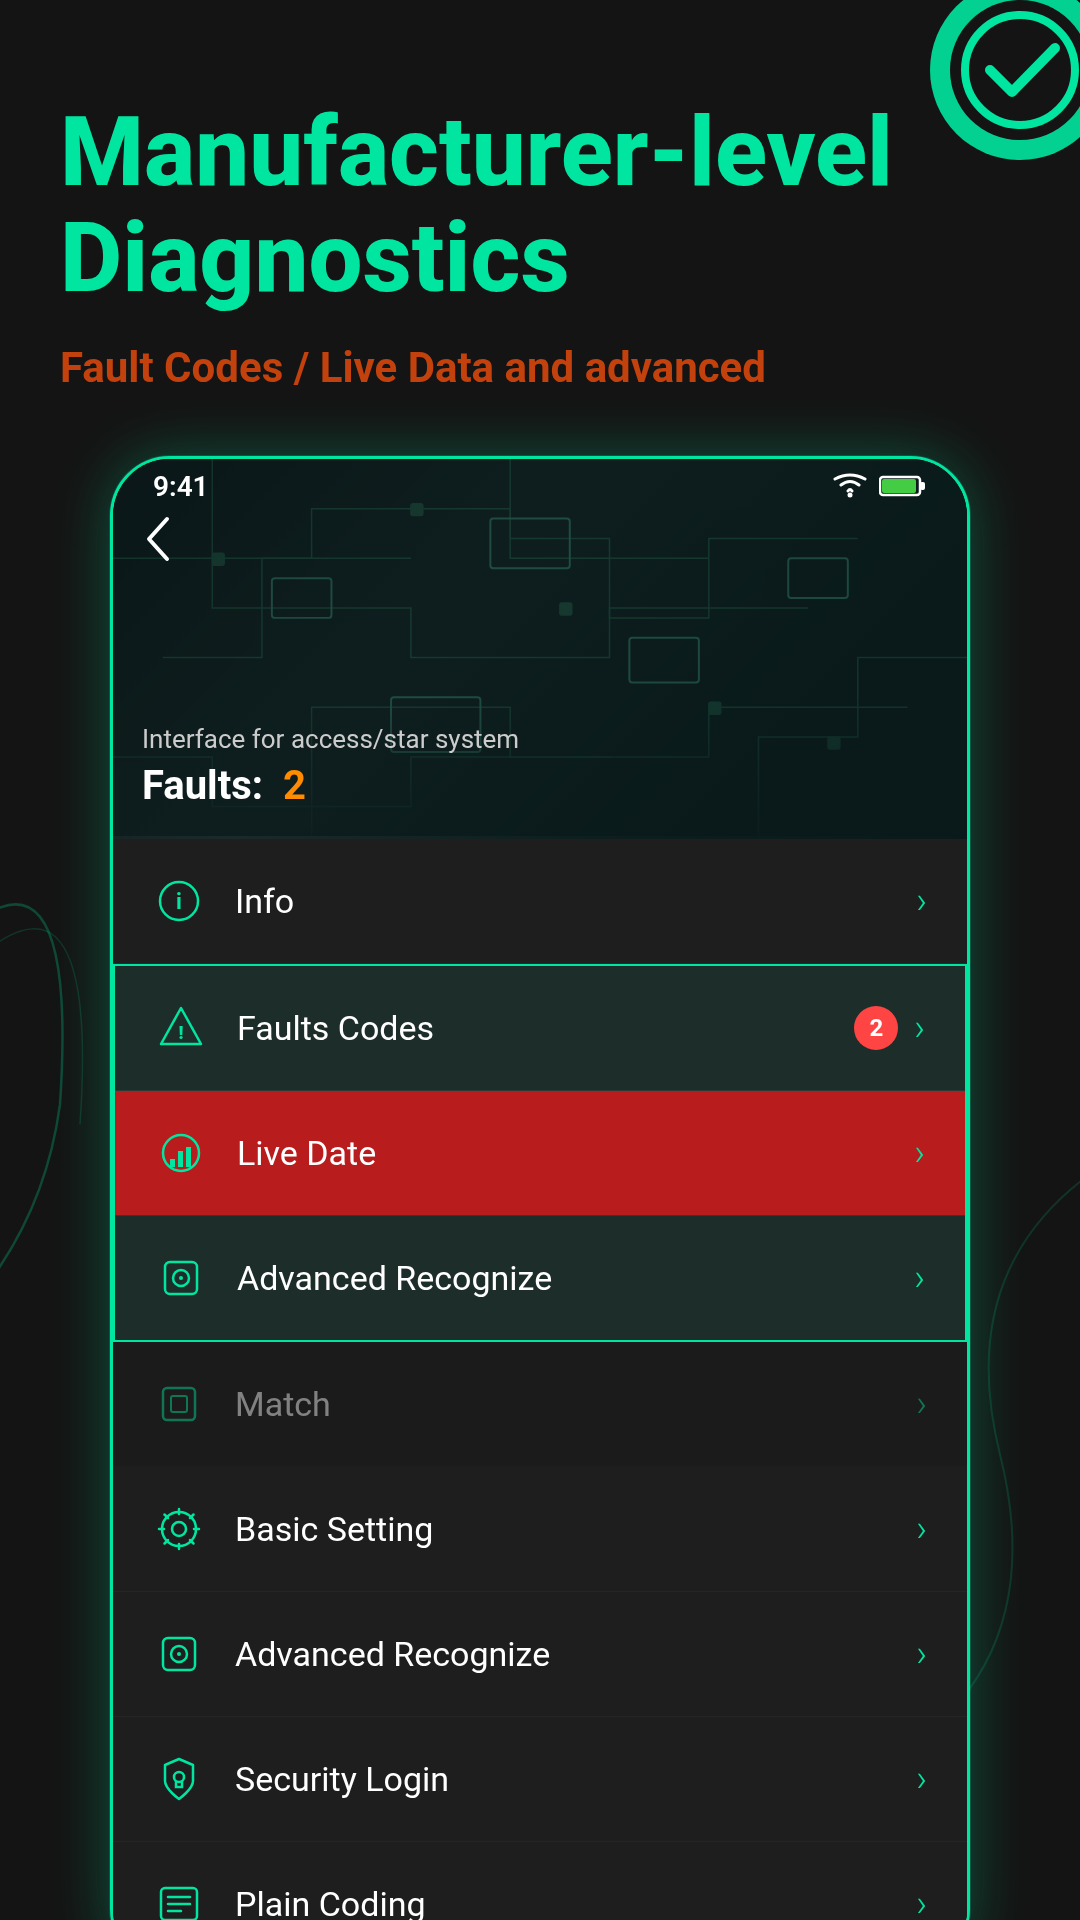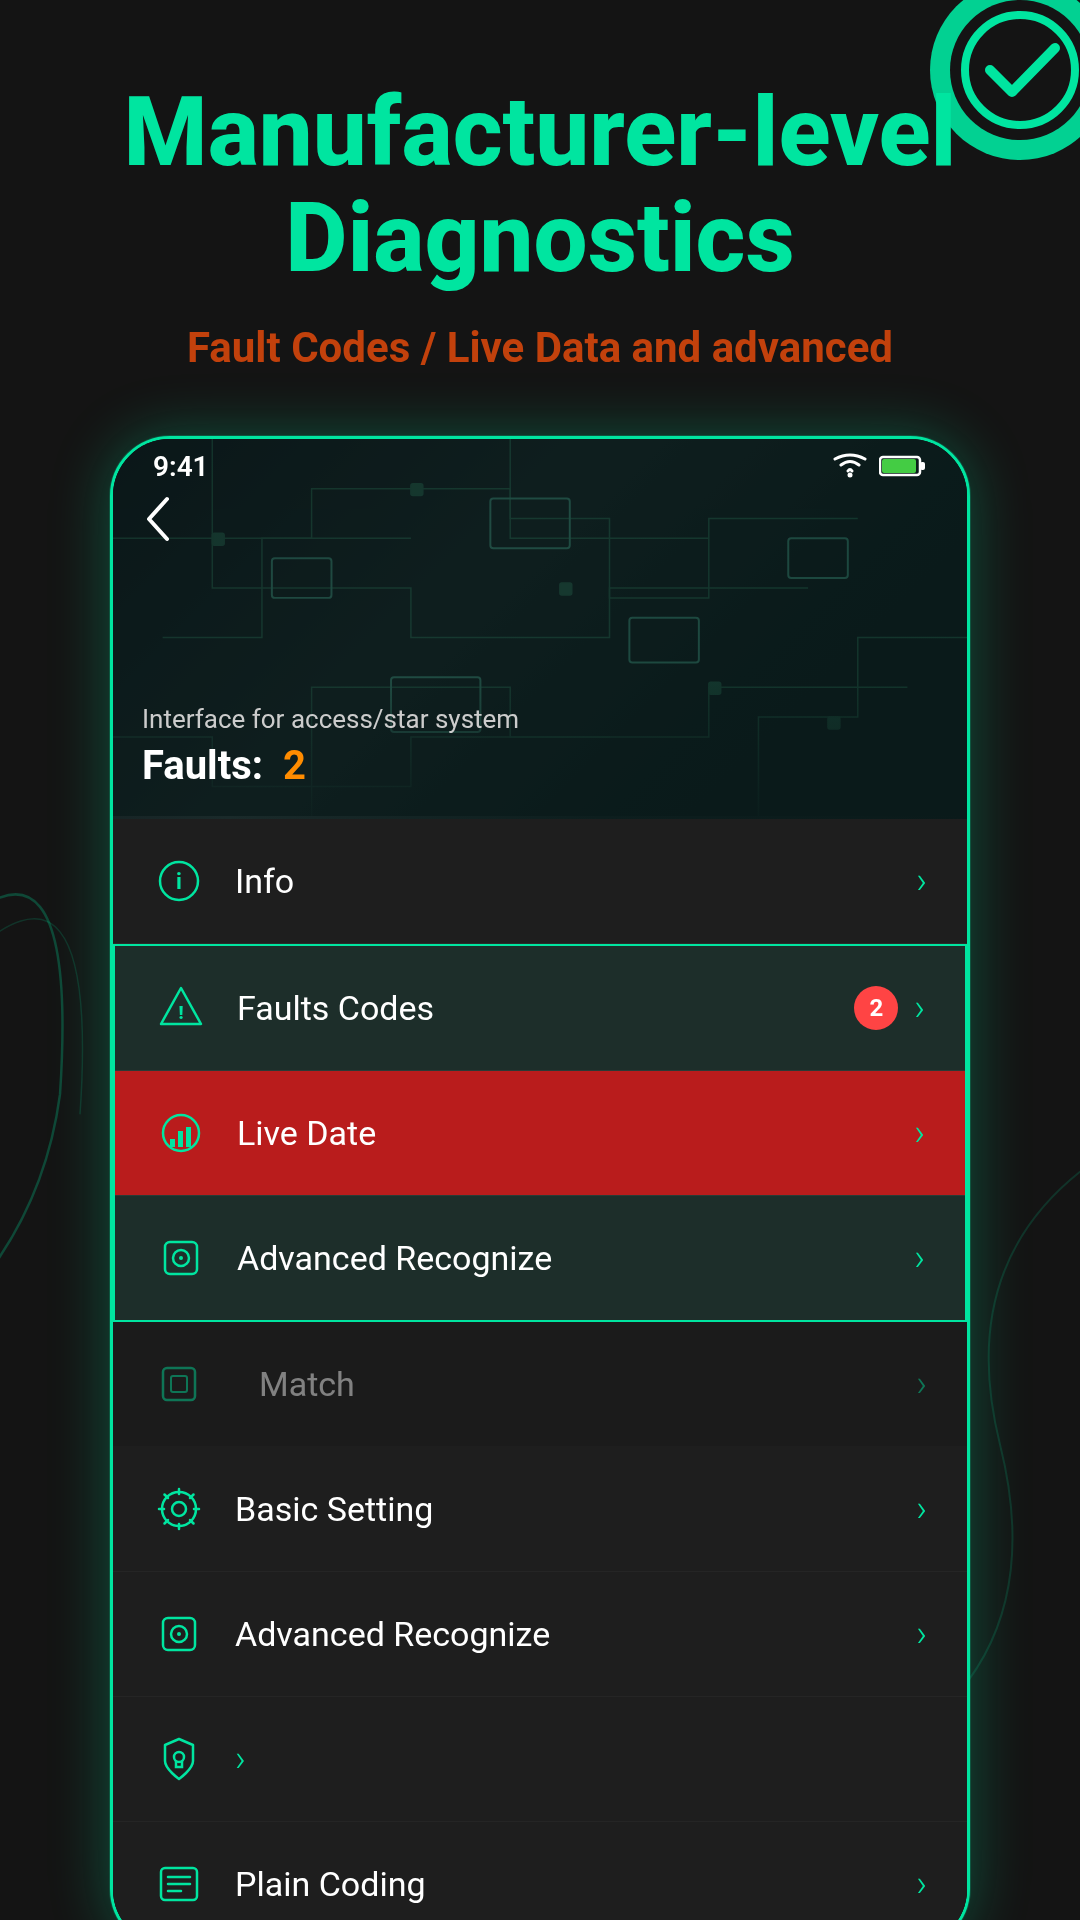--- a/index.html
+++ b/index.html
@@ -34,22 +34,22 @@
     .logo-corner {
       position: absolute;
       top: 0;
       right: 0;
       width: 220px;
       height: 200px;
     }
 
     
     .header-section {
+      margin-top: 20px;
       margin-bottom: 60px;
-      text-align: center;
     }
 
     .main-title {
       font-size: 96px;
       font-weight: 800;
       color: #00e5a0;
       line-height: 1.1;
       margin-bottom: 30px;
     }
 
@@ -195,21 +195,20 @@
 
     
     .info-item {
       background: #1e1e1e;
       border-bottom: 1px solid #2a2a2a;
     }
 
     
     .dimmed-item {
       opacity: 0.5;
-      gap: 24px;
     }
   </style>
 </head>
 <body>
 
 <svg class="bg-curves" viewBox="0 0 1080 1920" xmlns="http://www.w3.org/2000/svg">
 
   <path d="M-60 900 Q80 750 60 1050 Q40 1200 -80 1300" stroke="#00e5a0" stroke-width="2.5" fill="none" opacity="0.25"></path>
   <path d="M-40 920 Q100 780 80 1070" stroke="#00e5a0" stroke-width="1.5" fill="none" opacity="0.15"></path>
 
@@ -402,20 +401,21 @@
       </div>
 
       <div class="menu-item">
         <div class="menu-item-icon">
           <svg width="48" height="48" viewBox="0 0 48 48" fill="none">
             <path d="M24 4 L38 10 V26 C38 34 24 44 24 44 C24 44 10 34 10 26 V10 Z" stroke="#00e5a0" stroke-width="2.5" fill="none" stroke-linejoin="round"></path>
             <circle cx="24" cy="22" r="5" stroke="#00e5a0" stroke-width="2.5"></circle>
             <path d="M21 27 L21 32 L27 32 L27 27" stroke="#00e5a0" stroke-width="2.5" fill="none" stroke-linecap="round"></path>
           </svg>
         </div>
+        <span class="menu-item-label">Security Login</span>
         <span class="menu-item-arrow">›</span>
       </div>
 
       <div class="menu-item" style="border-bottom: none;">
         <div class="menu-item-icon">
           <svg width="48" height="48" viewBox="0 0 48 48" fill="none">
             <rect x="6" y="8" width="36" height="32" rx="4" stroke="#00e5a0" stroke-width="2.5"></rect>
             <line x1="13" y1="17" x2="35" y2="17" stroke="#00e5a0" stroke-width="2.5" stroke-linecap="round"></line>
             <line x1="13" y1="24" x2="35" y2="24" stroke="#00e5a0" stroke-width="2.5" stroke-linecap="round"></line>
             <line x1="13" y1="31" x2="26" y2="31" stroke="#00e5a0" stroke-width="2.5" stroke-linecap="round"></line>

